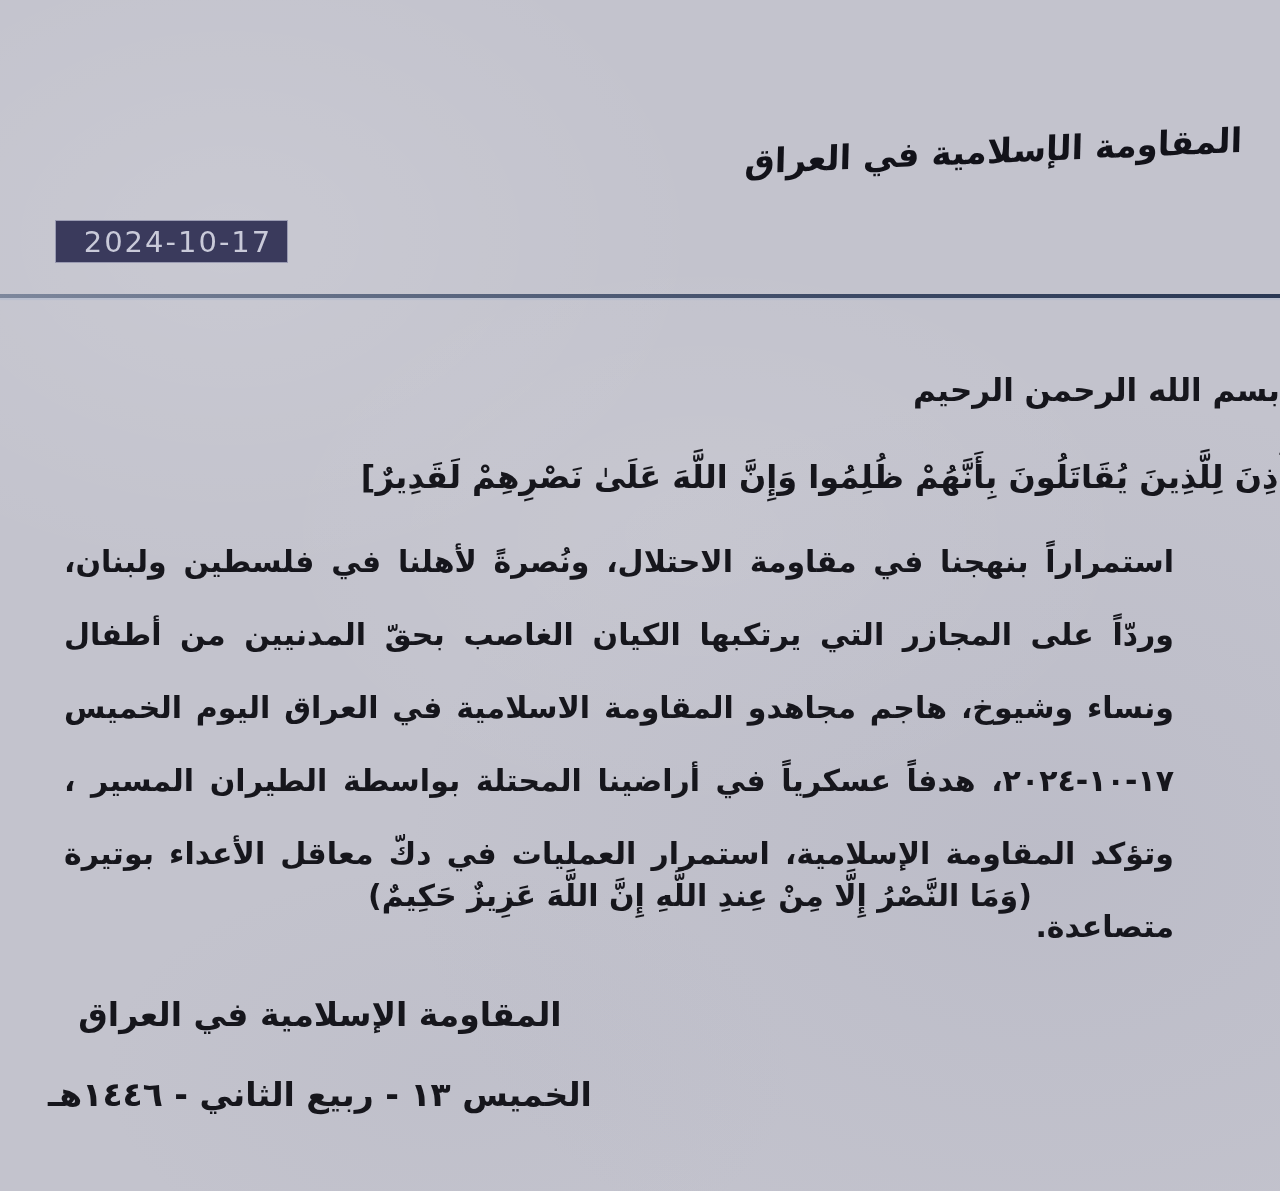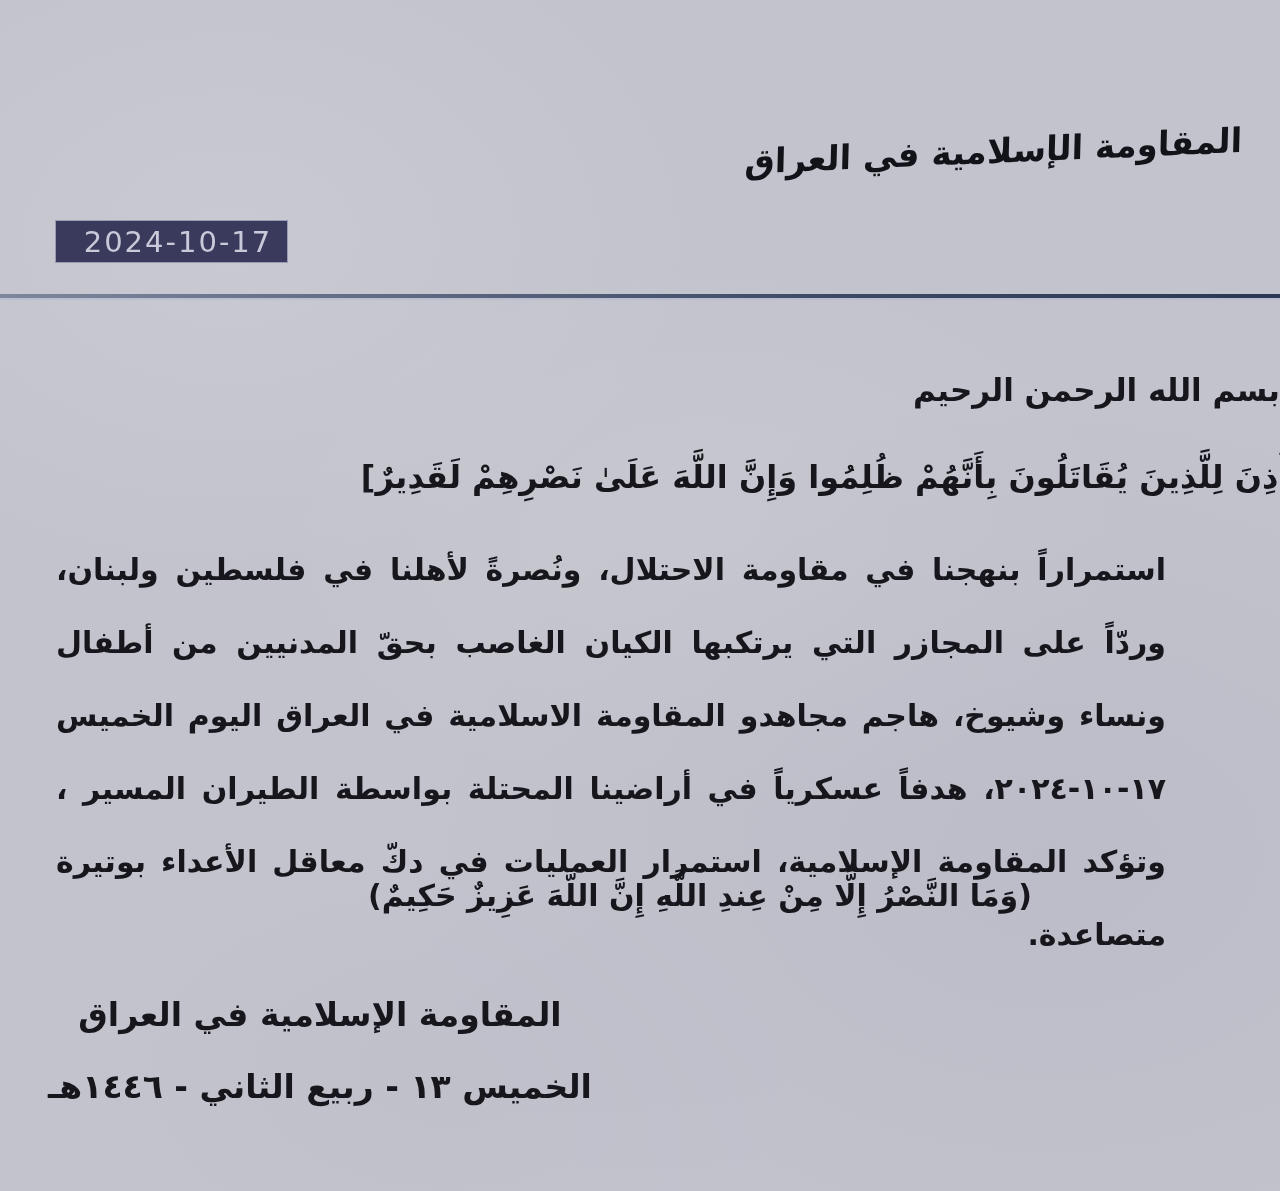--- a/index.html
+++ b/index.html
@@ -80,21 +80,21 @@
     font-size: 32px;
     font-weight: bold;
     padding-left: 24px;
   }
 
   .body-text {
     position: absolute;
     top: 525px;
     right: 106px;
     width: 1110px;
-    margin: 8px;
+    margin: 0;
     font-size: 30px;
     font-weight: bold;
     line-height: 73px;
     text-align: justify;
     text-justify: inter-word;
   }
 
   .verse-closing {
     position: absolute;
     top: 878px;
@@ -111,21 +111,21 @@
     left: 40px;
     width: 560px;
     text-align: center;
   }
   .sig-name {
     font-size: 33px;
     font-weight: bold;
     line-height: 1.25;
   }
   .sig-date {
-    margin-top: 32px;
+    margin-top: 40px;
     font-size: 33px;
     font-weight: bold;
     white-space: nowrap;
   }
 </style>
 </head>
 <body>
 
 <div class="page">
 

